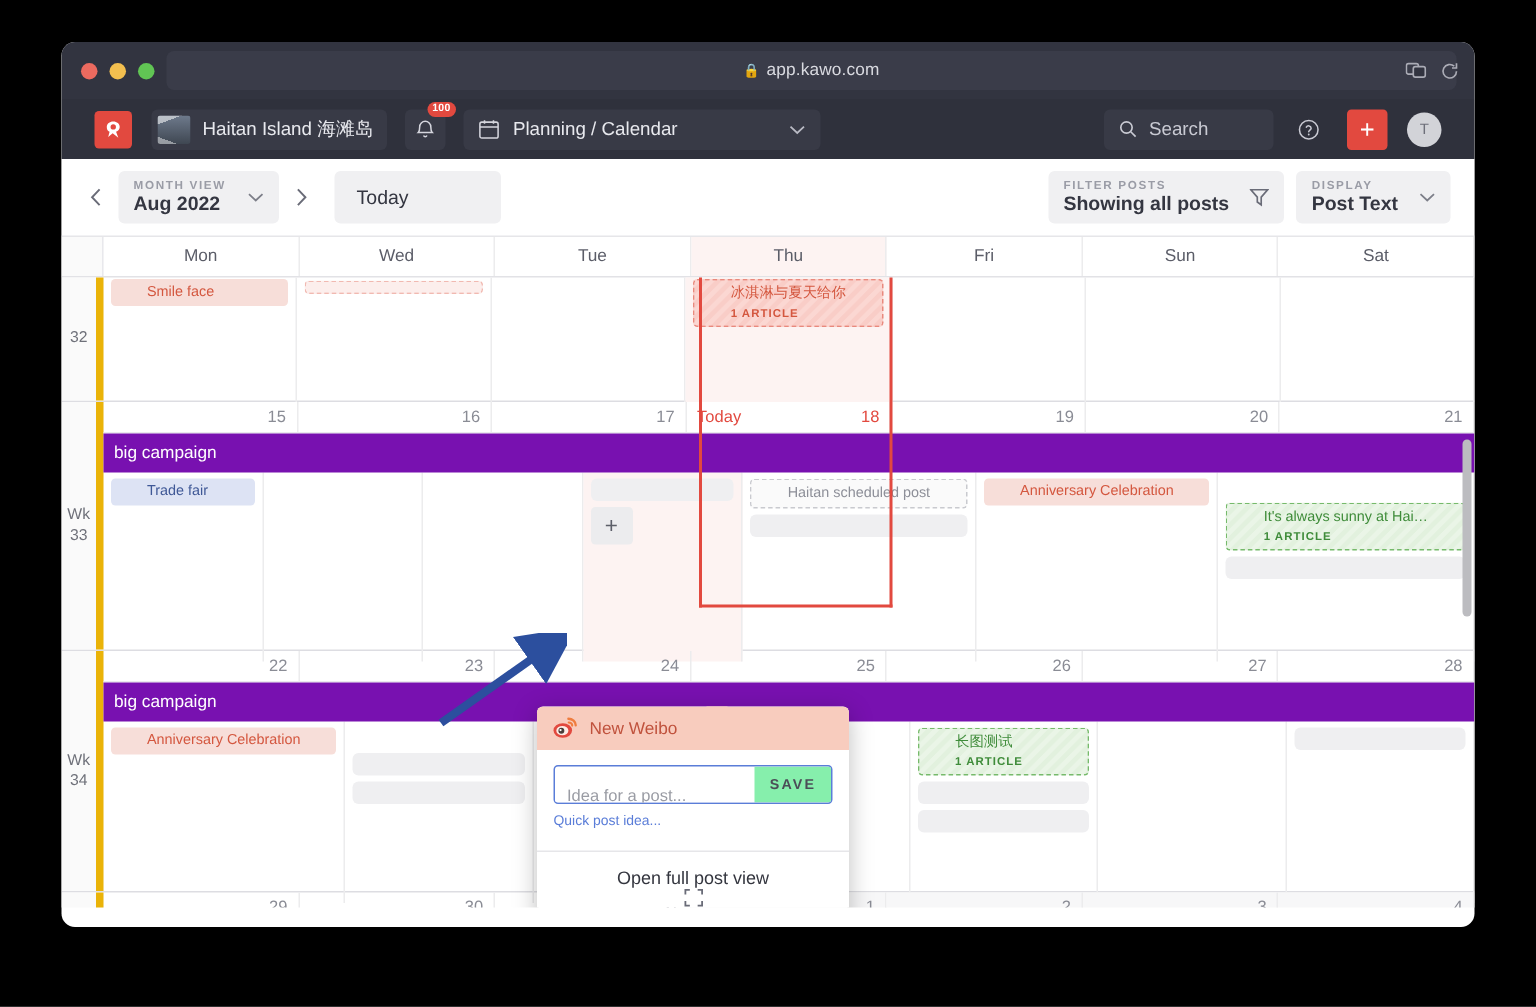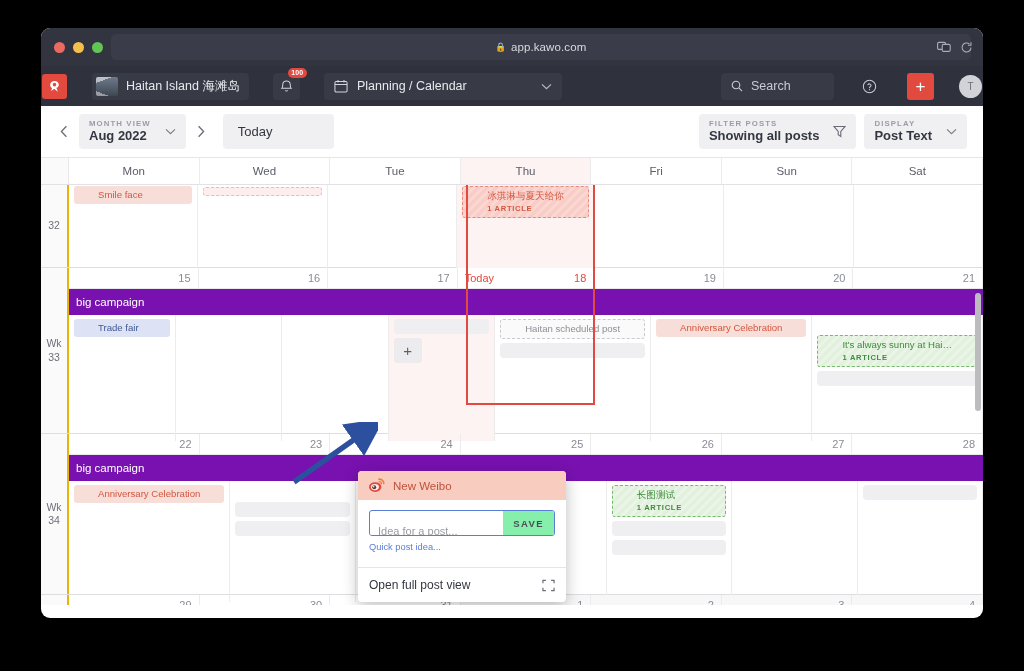--- a/index.html
+++ b/index.html
@@ -40,21 +40,21 @@
   .lock { font-size: 9px; color: #c7c8d0; }
   .urlbar-right {
     position: absolute; right: 10px; top: 0; bottom: 0;
     display: flex; align-items: center; gap: 9px;
   }
   .tb-ico { color: #b8b9c2; opacity: .9; display: flex; }
 
   
   .appnav {
     height: 40px; background: #2f313c; display: flex; align-items: center;
-    padding: 0 1px; gap: 16px;
+    padding: 0 22px; gap: 4px;
   }
   .brand {
     width: 25px; height: 25px; background: #e2493f; border-radius: 3px;
     display: flex; align-items: center; justify-content: center; flex: none;
   }
   .workspace {
     display: flex; align-items: center; gap: 8px;
     background: #383a46; border-radius: 4px;
     height: 27px; padding: 0 9px 0 4px; margin-left: 9px;
   }
@@ -133,21 +133,21 @@
   }
   .wkcol { width: 28px; flex: none; border-right: 1px solid #e8e8ec; background: #fafafa; }
   .dayhead .dcell {
     flex: 1; display: flex; align-items: center; justify-content: center;
     font-size: 11.5px; color: #5b5d68; border-right: 1px solid #ececed;
   }
   .dayhead .dcell.thu { background: #fdf3f2; }
 
   .weekrow { display: flex; position: relative; border-bottom: 1px solid #dddde2; }
   .wknum {
-    width: 28px; flex: none; border-right: 2px solid #eab308; background: #fafafa;
+    width: 28px; flex: none; border-right: 5px solid #eab308; background: #fafafa;
     display: flex; flex-direction: column; align-items: center; justify-content: center;
     font-size: 10.5px; color: #6e7079; line-height: 1.25;
   }
   .weekbody { flex: 1; position: relative; }
   .datesrow { display: flex; height: 21px; border-bottom: 1px solid #e9e9ed; }
   .datecell {
     flex: 1; display: flex; align-items: center; justify-content: flex-end;
     padding-right: 7px; font-size: 11px; color: #8a8c95;
     border-right: 1px solid #ececed;
   }
@@ -237,21 +237,21 @@
     font-size: 11px; color: #9a9ca4; background: #fff; margin-top: 16px;
   }
   .pop-save {
     display: flex; align-items: center; padding: 0 10px; background: #86efac;
     font-size: 9.5px; color: #4b4d57; font-weight: bold; letter-spacing: 1.4px;
   }
   .pop-quick { font-size: 9.3px; color: #5a7dd8; margin-top: 6px; }
   .pop-sep { height: 1px; background: #e6e6e9; margin: 7px 0 0; }
   .pop-full {
     display: flex; align-items: center; justify-content: space-between;
-    padding: 10px 11px; font-size: 12px; color: #34363f;
+    padding: 10px 11px; font-size: 12px; color: #34363f; flex-direction: column;
   }
   .expand-ico { color: #6a6c78; }
 
   
   .annot { position: absolute; left: 286px; top: 422px; z-index: 60; pointer-events: none; }
 </style>
 </head>
 <body>
 
 <div class="screen">

